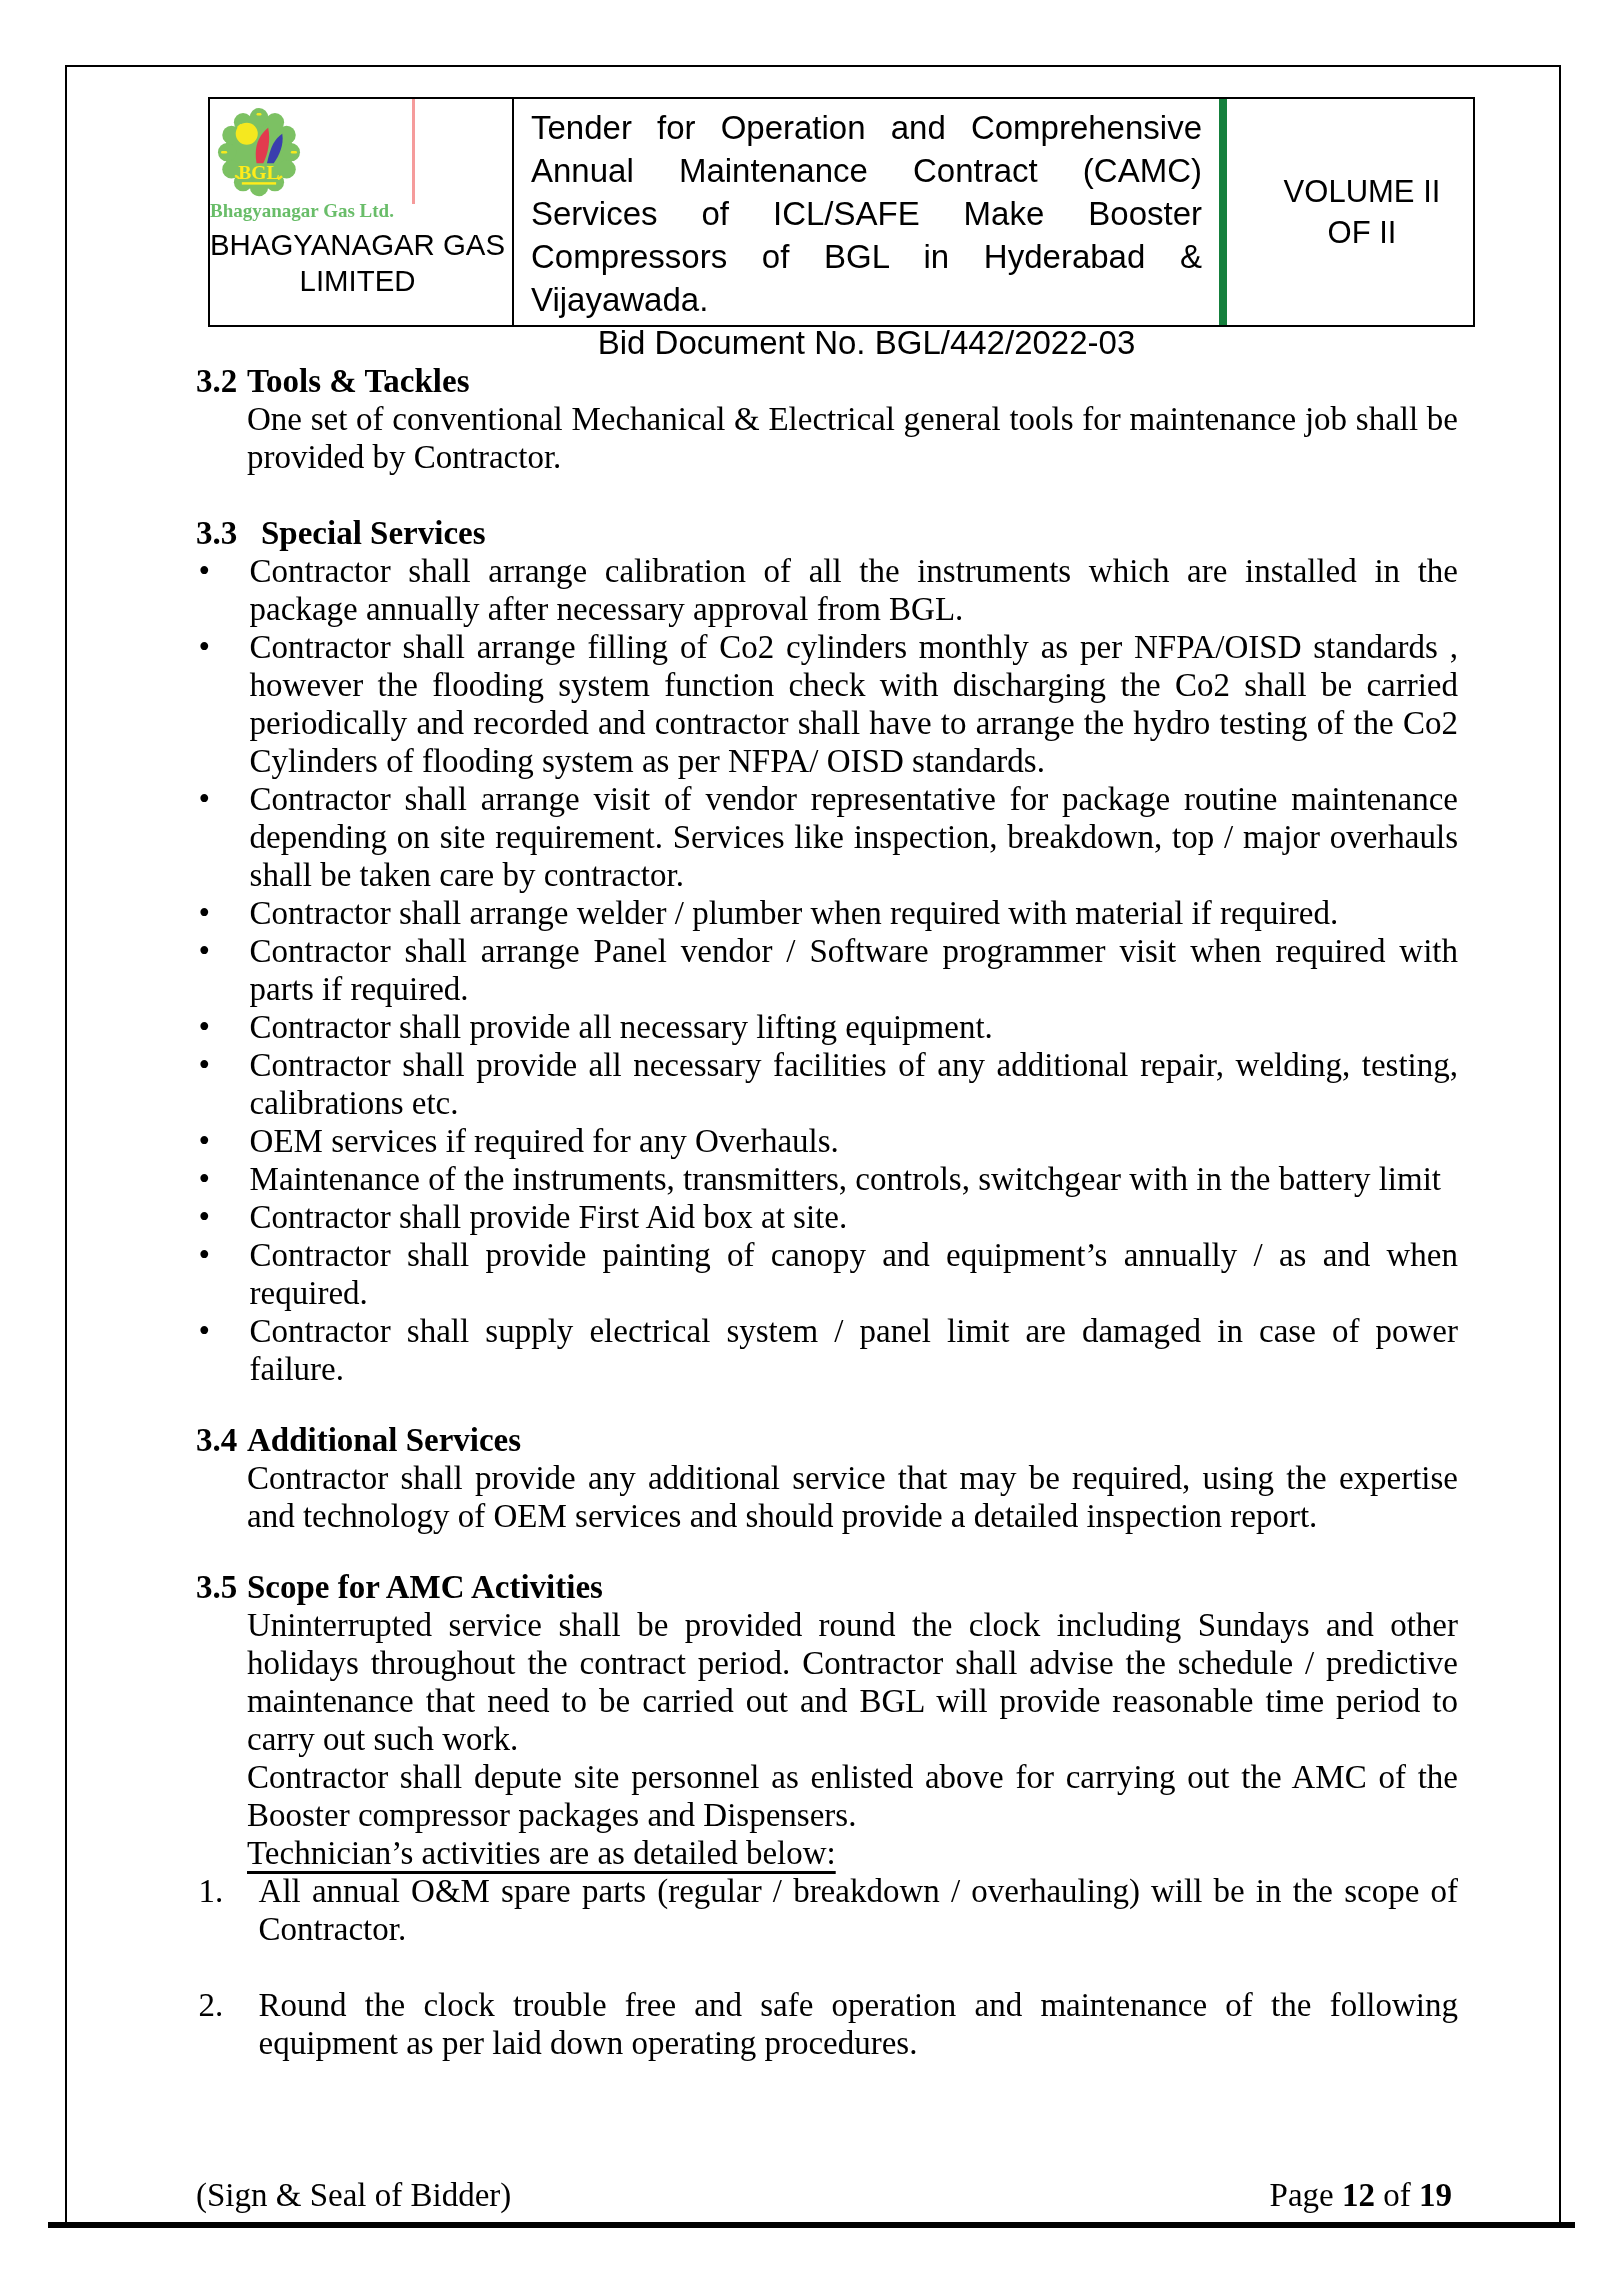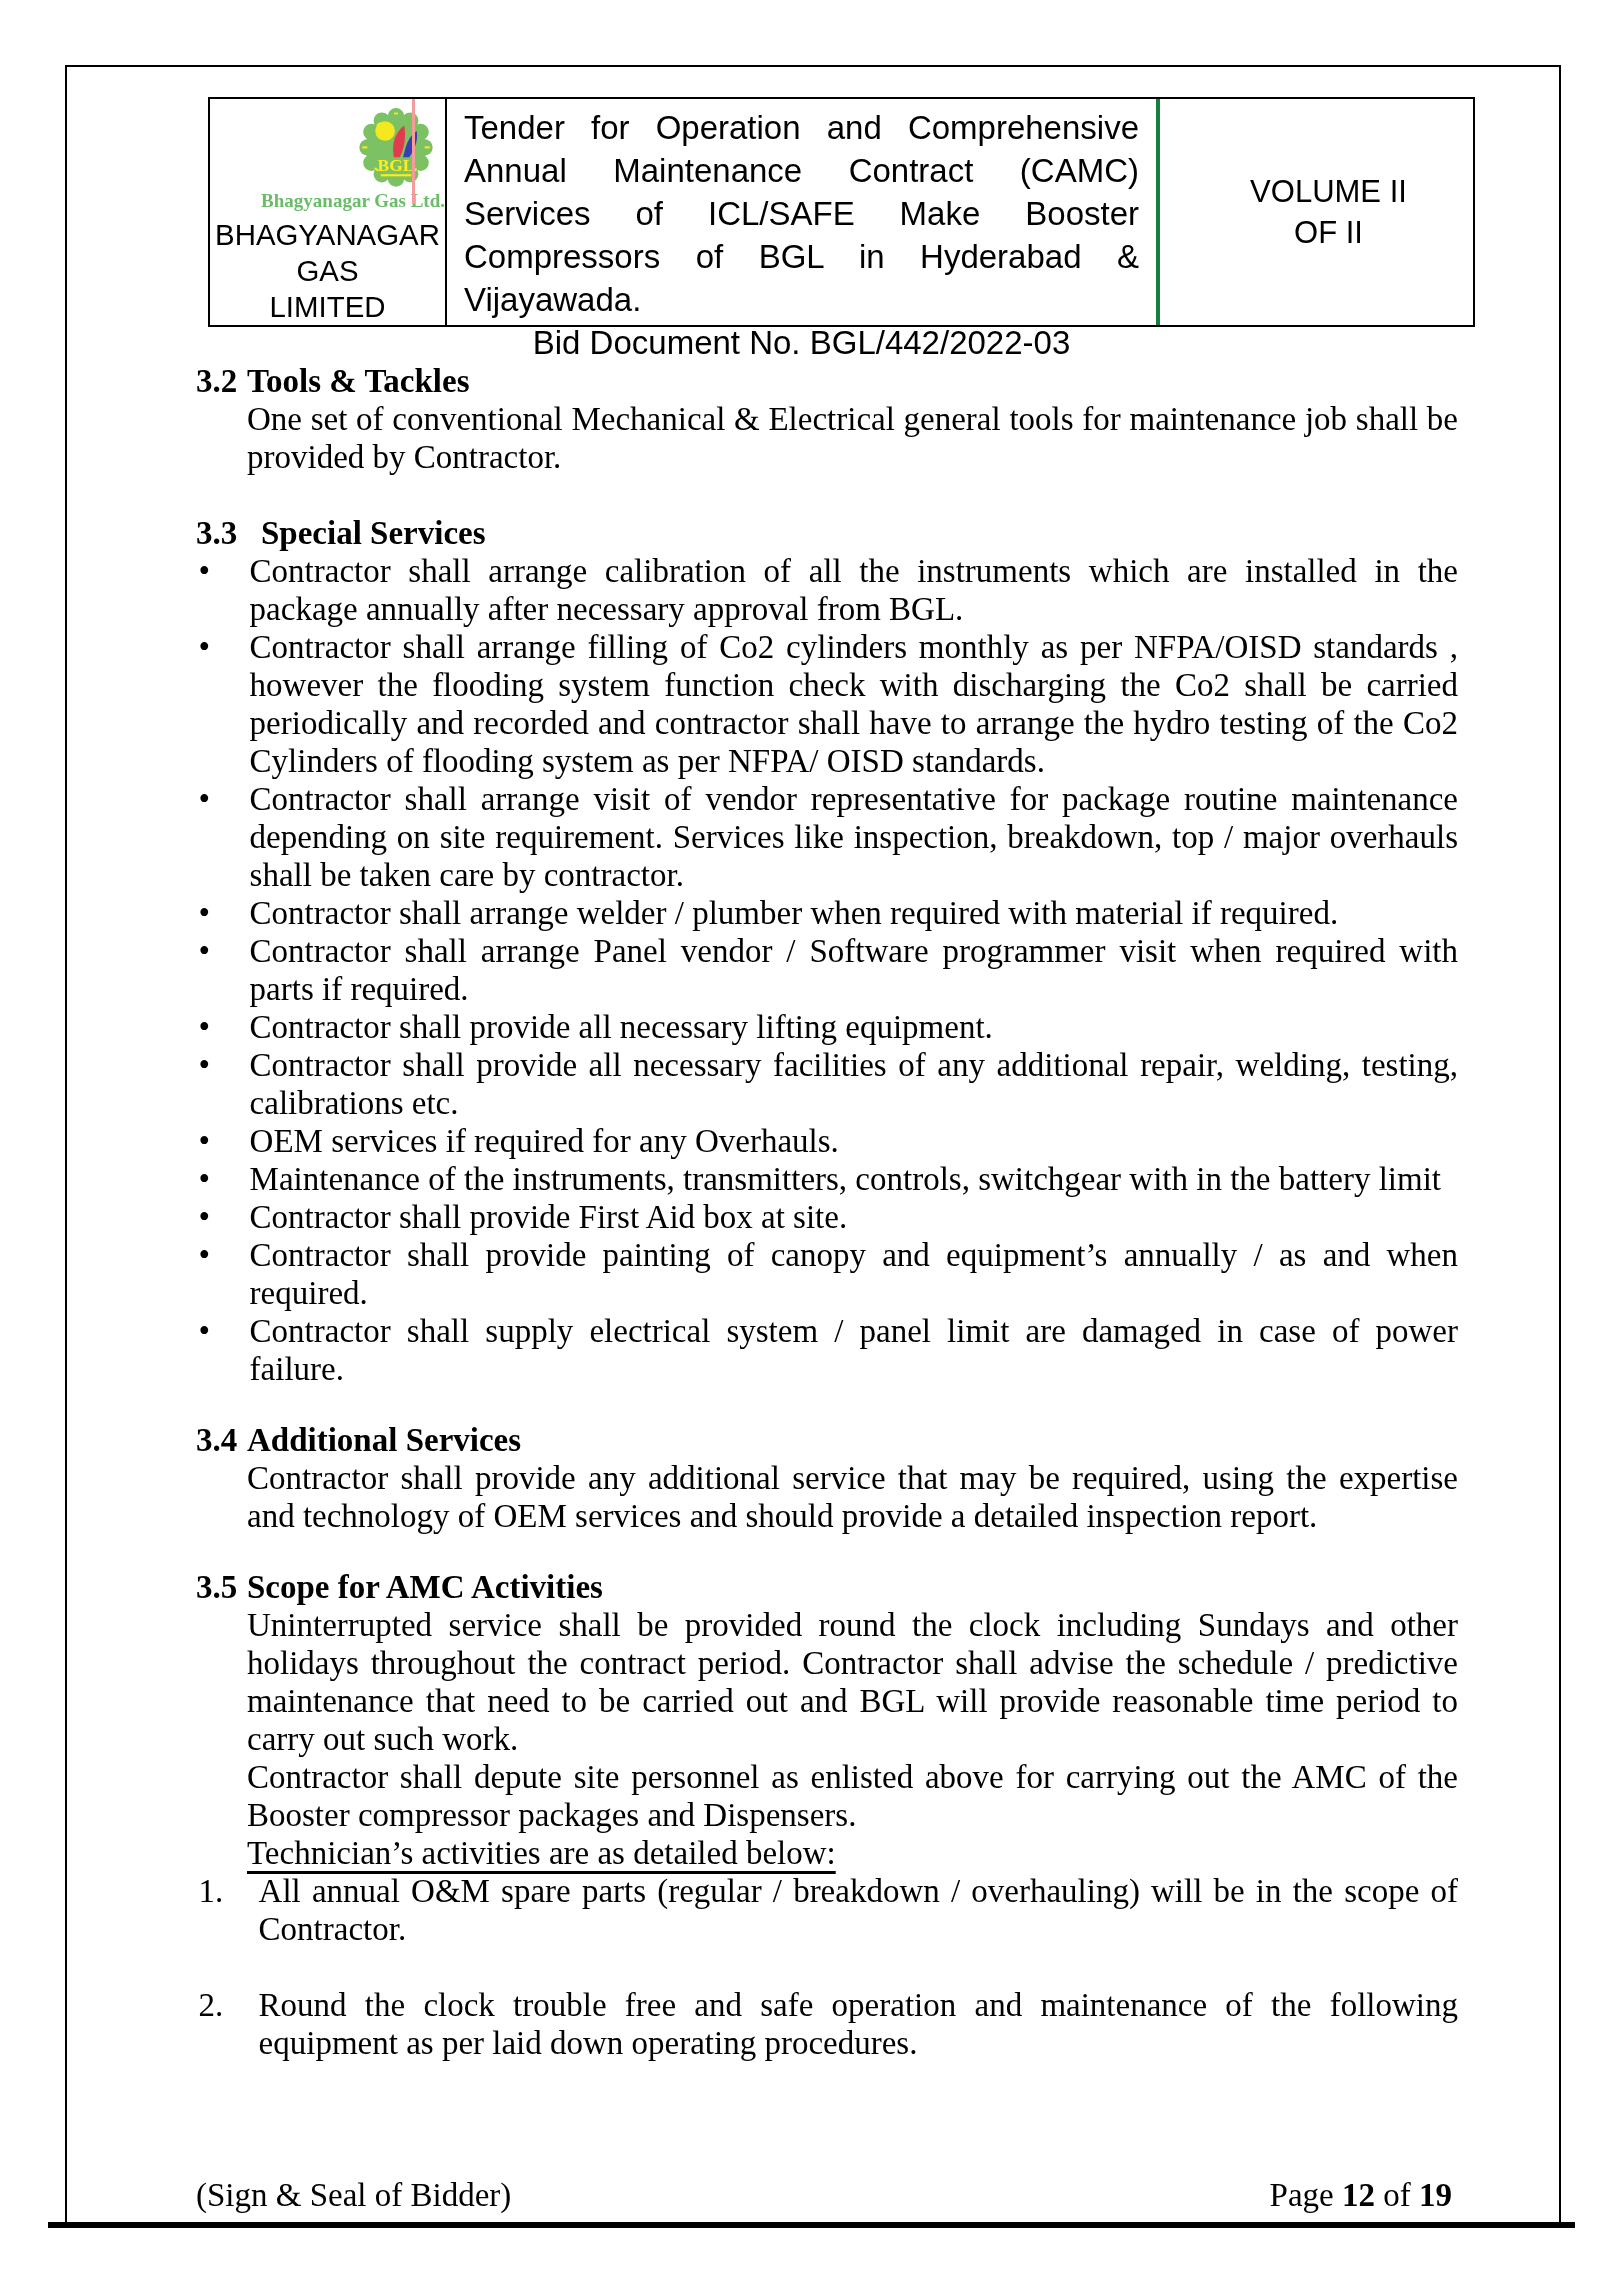--- a/index.html
+++ b/index.html
@@ -31,43 +31,43 @@
     position: absolute;
     left: 208px; top: 97px;
     width: 1267px; height: 230px;
     display: flex;
     border: 2px solid #000000;
     box-sizing: border-box;
     background: #ffffff;
   }
   .cell { box-sizing: border-box; height: 100%; }
   .logo-cell {
-    width: 237px;
+    width: 304px;
     border-right: 2px solid #000000;
-    display: flex; flex-direction: column; align-items: flex-end;
+    display: flex; flex-direction: column; align-items: flex-start;
     padding-top: 9.2px;
   }
   .logo-caption {
     color: #69bd69;
     font-weight: bold;
     font-size: 19px;
     line-height: 21.6px;
     font-family: "Liberation Serif", serif;
   }
   .company {
     font-family: "Liberation Sans", sans-serif;
     font-size: 29.4px;
     line-height: 36px;
     text-align: center;
     margin-top: 5.2px;
     color: #000000;
   }
   .title-cell {
     width: 713px;
-    border-right: 4px solid #15803d;
+    border-right: 8px solid #15803d;
     font-family: "Liberation Sans", sans-serif;
     font-size: 33px;
     line-height: 43px;
     padding: 6.5px 17px 0 17px;
   }
   .title-text { text-align: justify; }
   .bid-line { text-align: center; }
   .vol-cell {
     flex: 1;
     display: flex; flex-direction: column;

